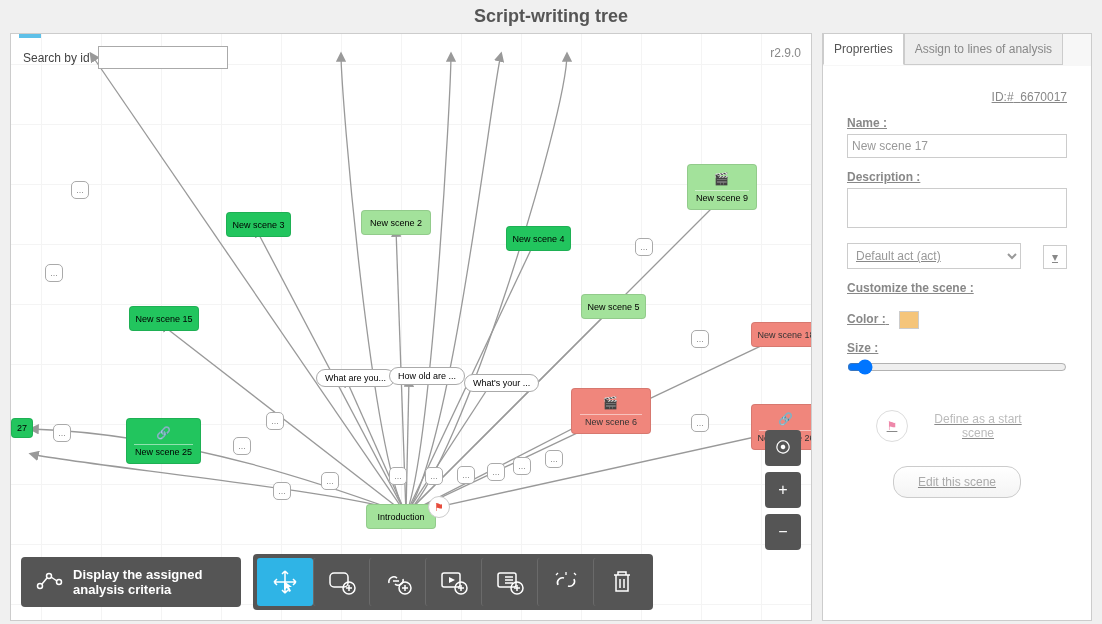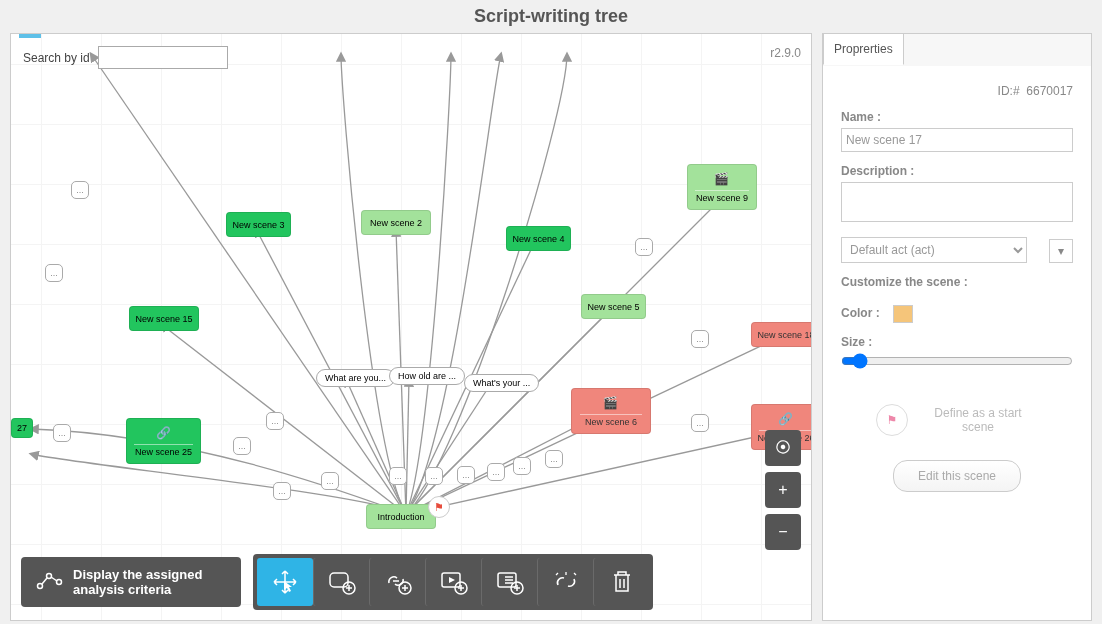--- a/index.html
+++ b/index.html
@@ -33,21 +33,21 @@
 .assigned-btn .icn { font-size: 20px; }
 .toolbar { background: #555; border-radius: 4px; display: flex; padding: 4px; }
 .tool { width: 56px; height: 48px; display: flex; align-items: center; justify-content: center; color: #fff; border-radius: 3px; cursor: pointer; }
 .tool.active { background: #2fb4e6; }
 .tool + .tool { border-left: 1px solid #6a6a6a; }
 
 .side-panel { width: 270px; background: #f7f7f7; border: 1px solid #ccc; display: flex; flex-direction: column; position: relative; }
 .tabs { display: flex; position: relative; top: -1px; }
 .tab { padding: 8px 10px; font-size: 12px; color: #888; border: 1px solid #ccc; background: #eee; cursor: pointer; }
 .tab.active { background: #fff; color: #555; border-bottom: 1px solid #fff; }
-.panel-body { padding: 18px; font-size: 12px; color: #888; display: flex; flex-direction: column; gap: 12px; background: #fff; flex: 1; }
+.panel-body { padding: 24px; font-size: 12px; color: #888; display: flex; flex-direction: column; gap: 12px; background: #fff; flex: 1; text-decoration: underline; }
 .id-row { text-align: right; font-size: 12px; }
 .panel-body label { font-weight: bold; display: block; margin-bottom: 4px; }
 .panel-body input[type=text], .panel-body textarea, .panel-body select { width: 100%; border: 1px solid #ccc; padding: 4px; font-size: 12px; color: #999; background: #fff; }
 .panel-body textarea { height: 40px; resize: none; }
 .select-row { display: flex; gap: 22px; align-items: flex-end; }
 .select-row select { flex: 1; }
 .dd-btn { width: 24px; height: 24px; border: 1px solid #ccc; display: flex; align-items: center; justify-content: center; background: #fff; cursor: pointer; color: #888; }
 .color-sw { width: 20px; height: 18px; background: #f5c57a; border: 1px solid #ccc; display: inline-block; vertical-align: middle; margin-left: 10px; }
 .slider-row input[type=range] { width: 100%; }
 .define-row { display: flex; align-items: center; gap: 10px; color: #bbb; margin-top: 20px; justify-content: center; }
@@ -240,20 +240,21 @@
                 <path d="M4,6 L20,6 M8,6 L8,3 L16,3 L16,6 M6,6 L6,22 L18,22 L18,6 M10,10 L10,19 M14,10 L14,19" stroke="#fff" stroke-width="1.5" fill="none"></path>
               </svg>
             </div>
         </div>
       </div>
     </div>
 
     <div class="side-panel">
       <div class="tabs">
         <div class="tab active">Proprerties</div>
+        <div class="tab">Assign to lines of analysis</div>
       </div>
       <div class="panel-body">
         <div class="id-row"><span>ID:#</span>&nbsp;&nbsp;<span>6670017</span></div>
         <div>
           <label>Name :</label>
           <input type="text" value="New scene 17" style="">
         </div>
         <div>
           <label>Description :</label>
           <textarea style=""></textarea>

